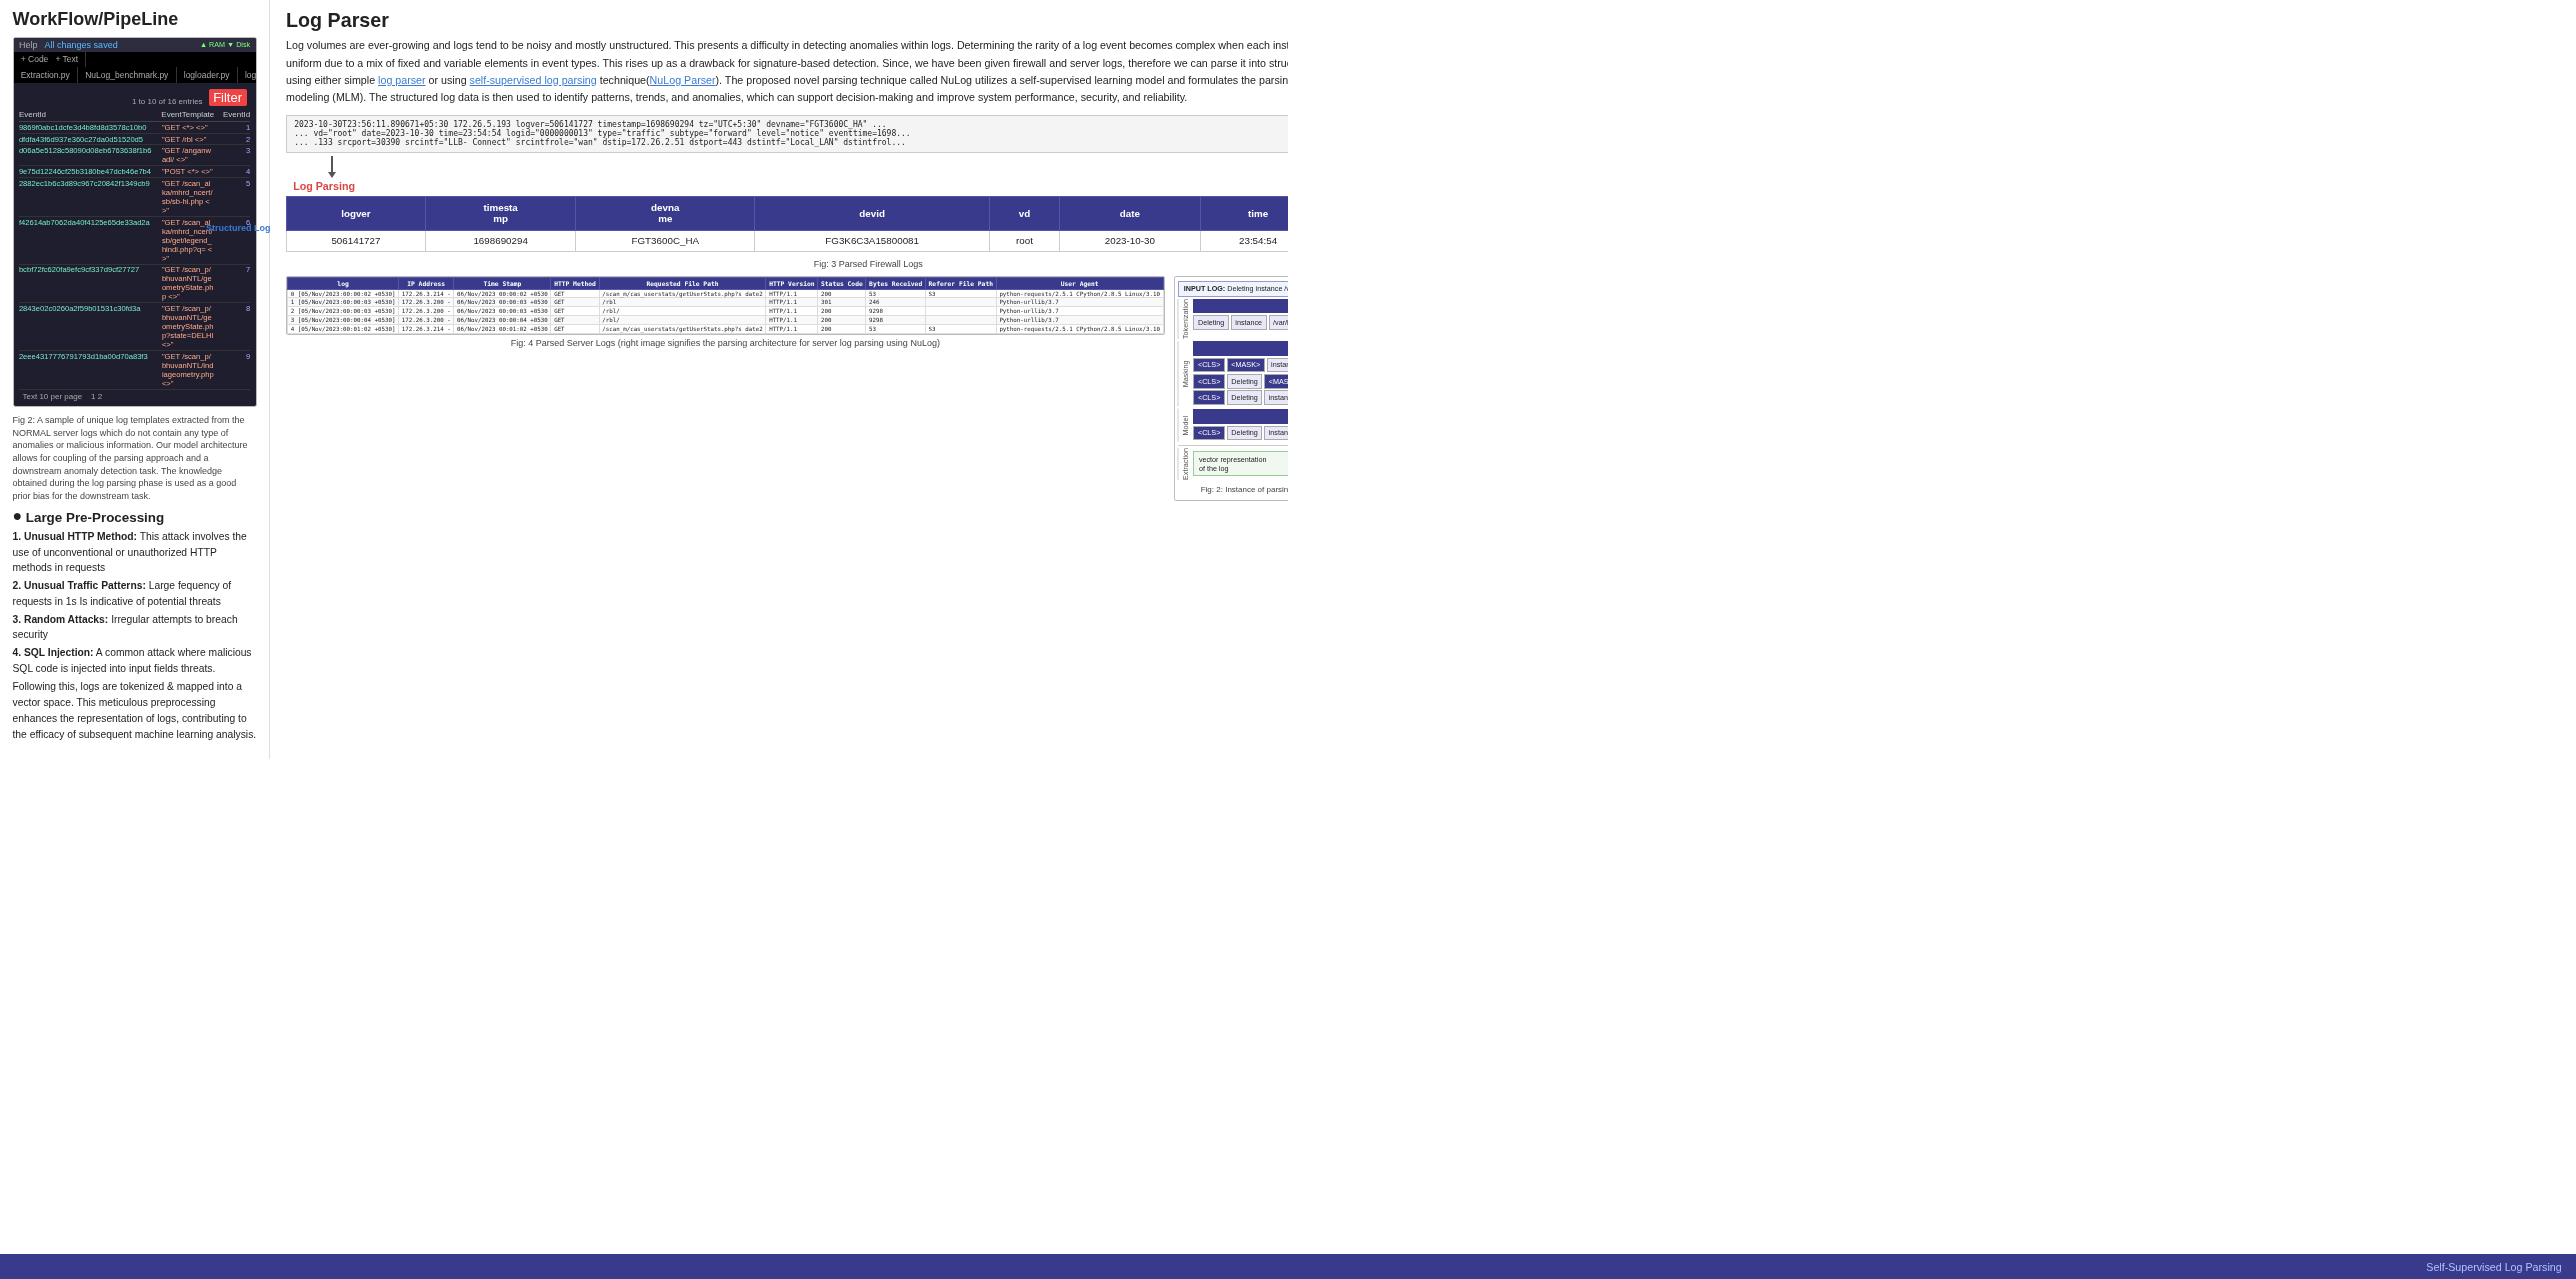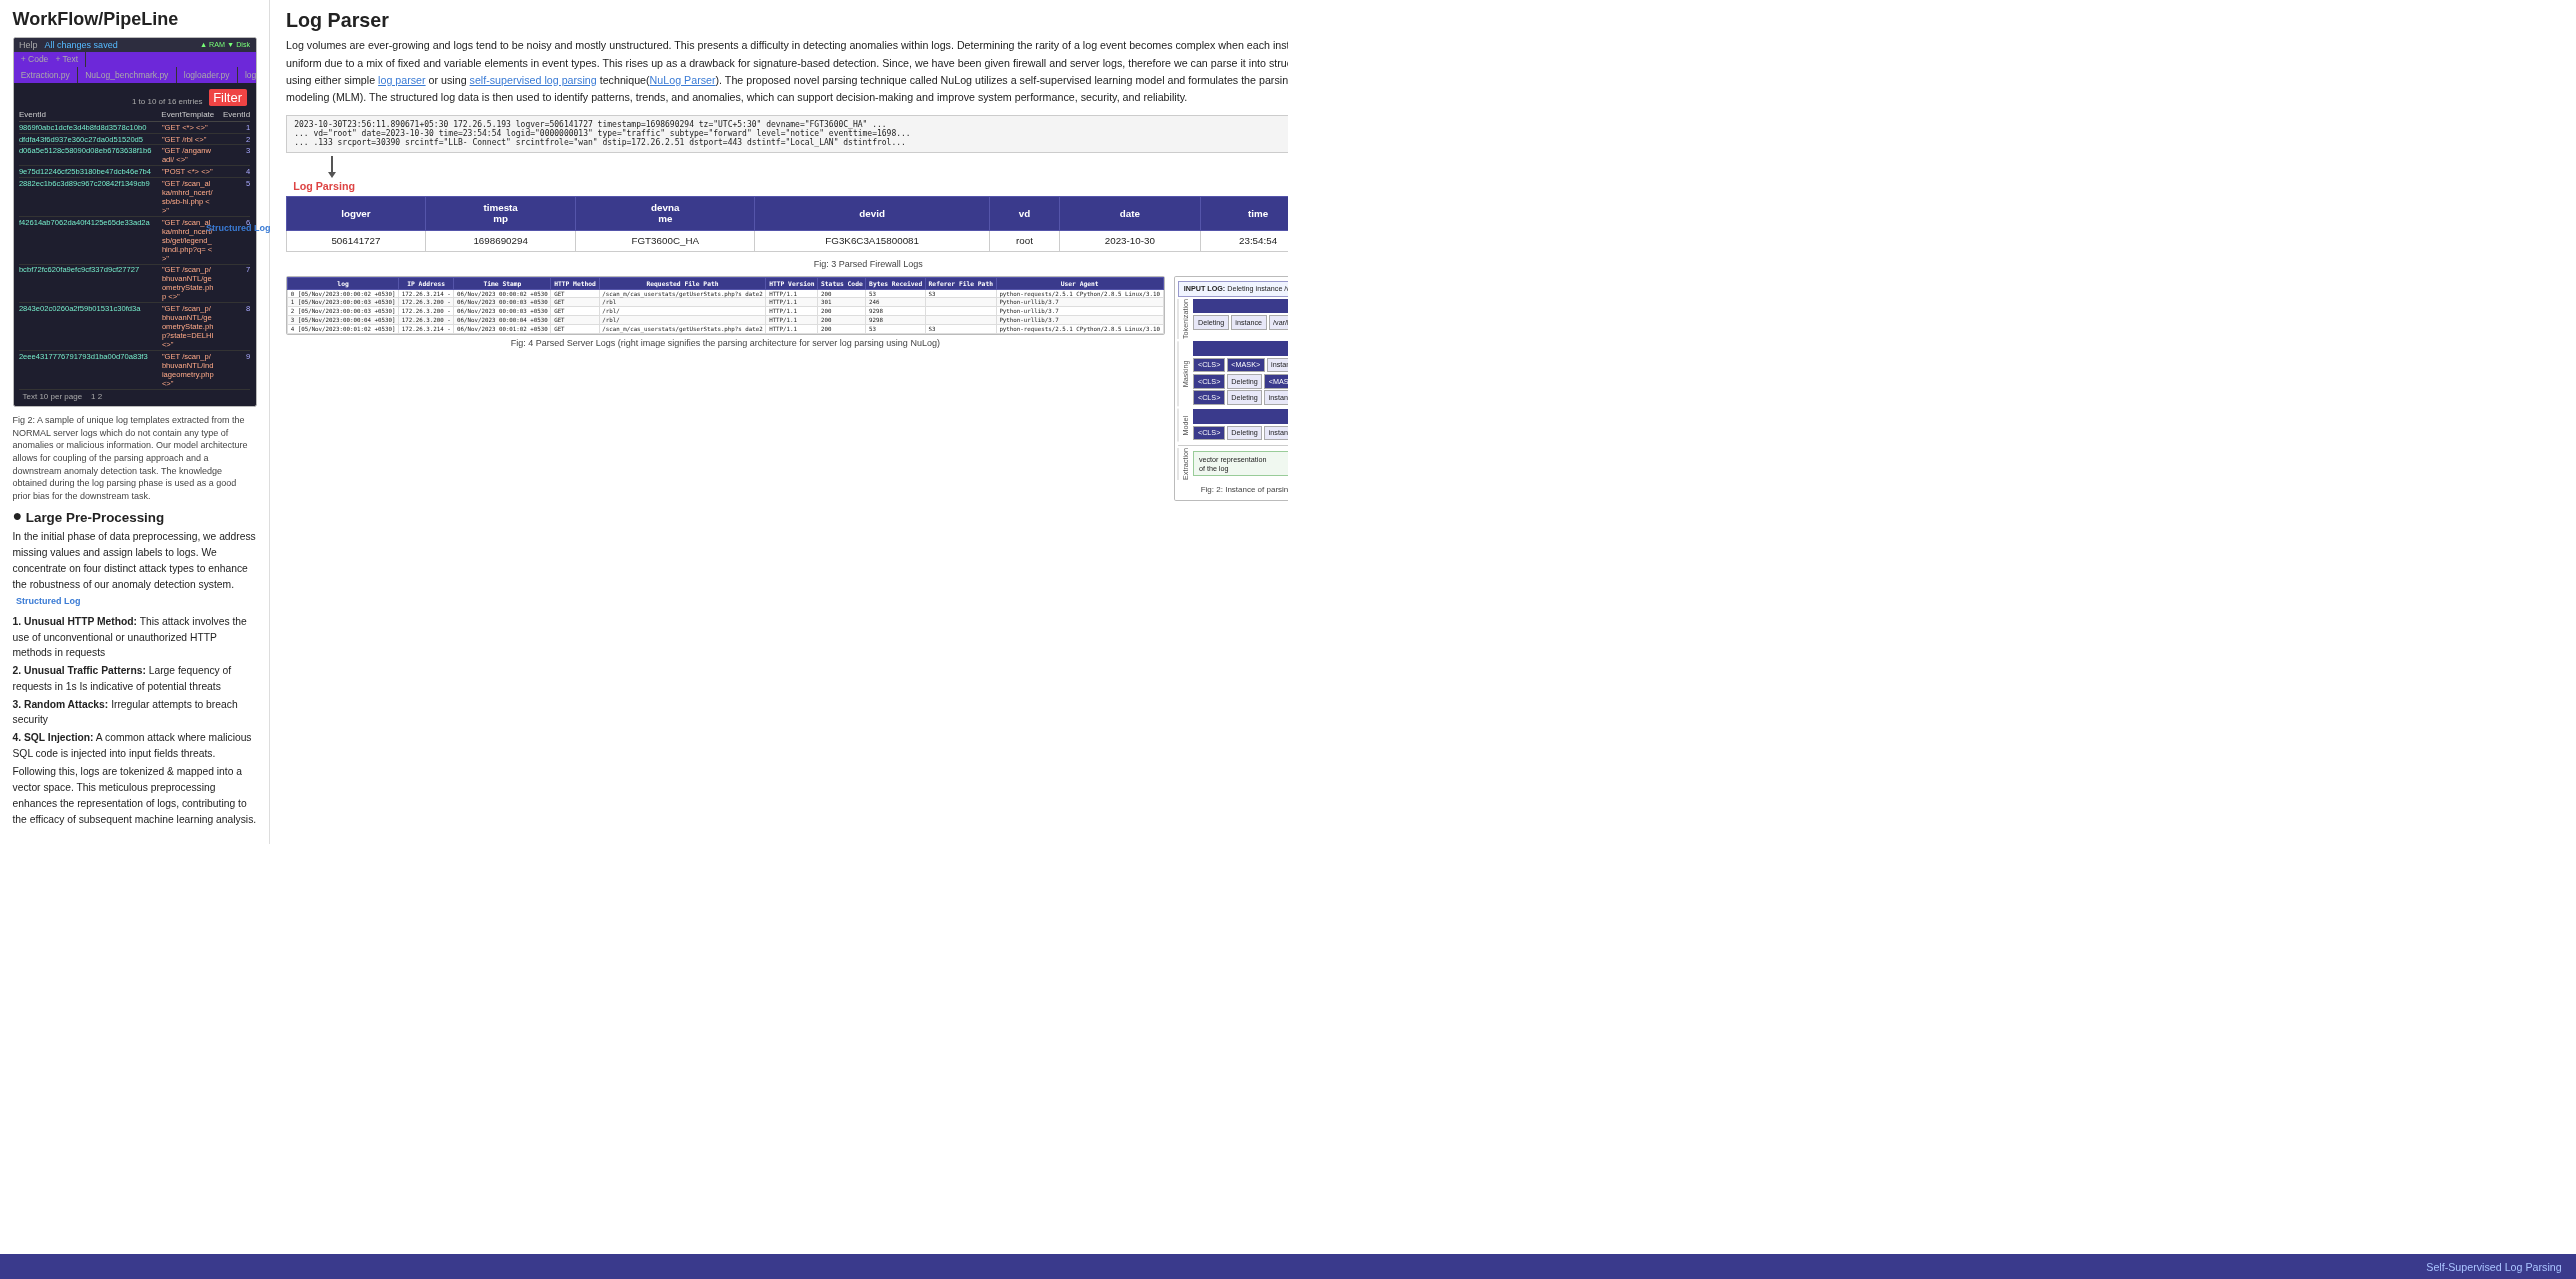--- a/index.html
+++ b/index.html
@@ -40,21 +40,21 @@
       background: #2d2d3f;
       color: #ccc;
       font-size: 9px;
       padding: 1.8px 5.4px;
       display: flex;
       gap: 7.2px;
     }
     .ide-menubar span { color: #aaa; }
     .ide-menubar a { color: #5bf; text-decoration: none; }
     .ide-tabs {
-      background: #6d28d9;
+      background: #000000;
       display: flex;
       font-size: 8.5px;
       overflow: hidden;
     }
     .ide-tab {
       padding: 2.7px 7.2px;
       color: #aaa;
       border-right: 0.9px solid #333;
       white-space: nowrap;
     }
@@ -442,24 +442,20 @@
         </div>
       </div>
     </div>
 
     <div class="fig-caption">Fig 2: A sample of unique log templates extracted from the NORMAL server logs which do not contain any type of anomalies or malicious information. Our model architecture allows for coupling of the parsing approach and a downstream anomaly detection task. The knowledge obtained during the log parsing phase is used as a good prior bias for the downstream task.</div>
 
     <div class="bullet-section">
       <div class="bullet-title">
         <span class="bullet-dot">●</span>
         <span>Large Pre-Processing</span>
-      </div>
-      <div class="section-text">
-        <span>In the initial phase of data preprocessing, we address missing values and assign labels to logs. We concentrate on four distinct attack types to enhance the robustness of our anomaly detection system.</span>
-        <span style="color:#3a7bd5;font-weight:bold;font-size:9px;margin-left:3.6px;">Structured Log</span>
       </div>
       <div class="attack-item">
         <strong>1. Unusual HTTP Method:</strong>
         <span>This attack involves the use of unconventional or unauthorized HTTP methods in requests</span>
       </div>
       <div class="attack-item">
         <strong>2. Unusual Traffic Patterns:</strong>
         <span>Large fequency of requests in 1s Is indicative of potential threats</span>
       </div>
       <div class="attack-item">

